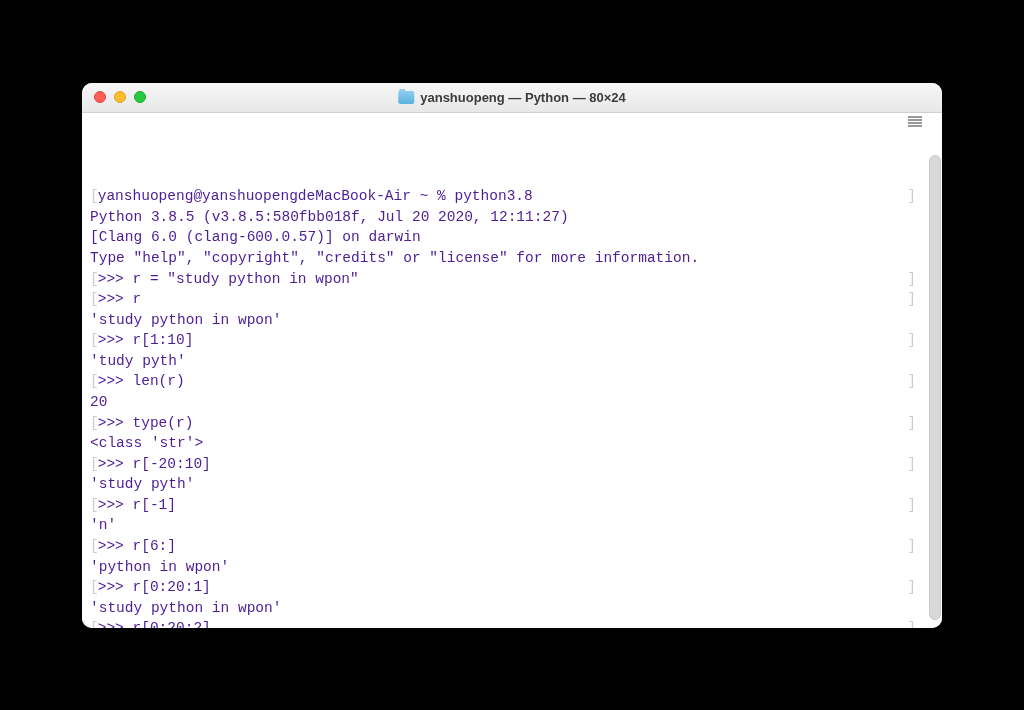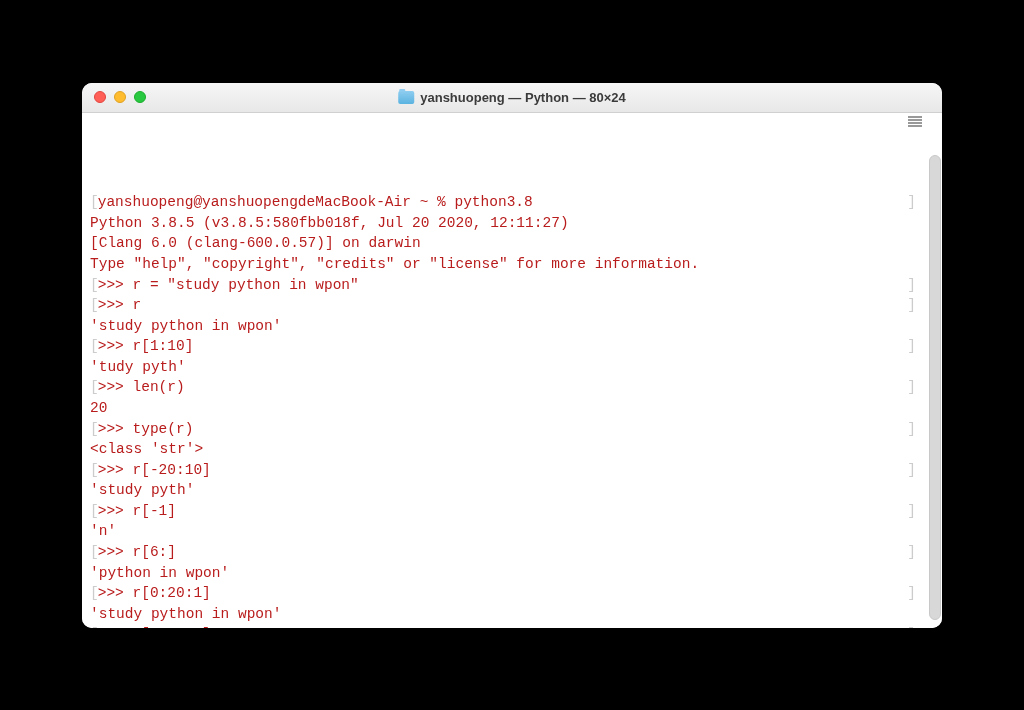--- a/index.html
+++ b/index.html
@@ -75,24 +75,24 @@
     }
     .window-title {
       font-family: -apple-system, "Helvetica Neue", Arial, sans-serif;
       font-size: 13px;
       font-weight: 600;
       color: #3b3b3b;
     }
     .terminal-body {
       flex: 1;
       background: #fff;
-      padding: 18px 8px;
+      padding: 12px 8px;
       font-size: 14.5px;
       line-height: 1.42;
-      color: #b91c1c;
+      color: #4c1d95;
       white-space: pre;
       position: relative;
       overflow: hidden;
     }
     .terminal-body .line {
       display: block;
       position: relative;
     }
     .bracket-line::before {
       content: "[";

